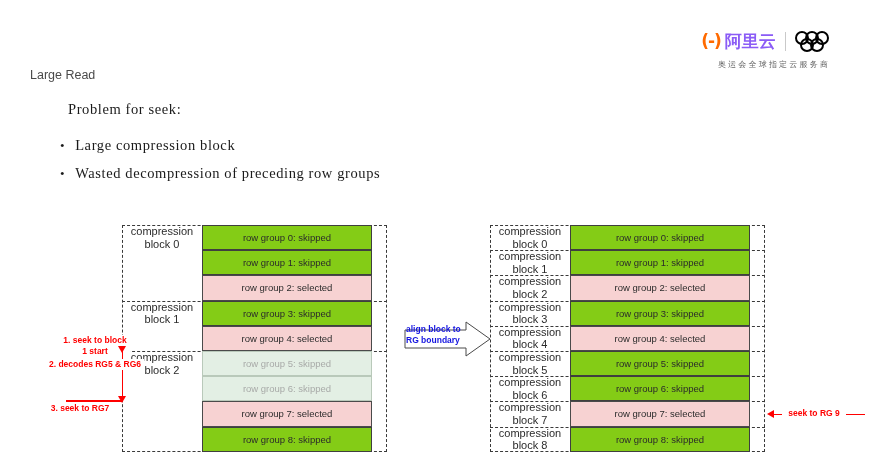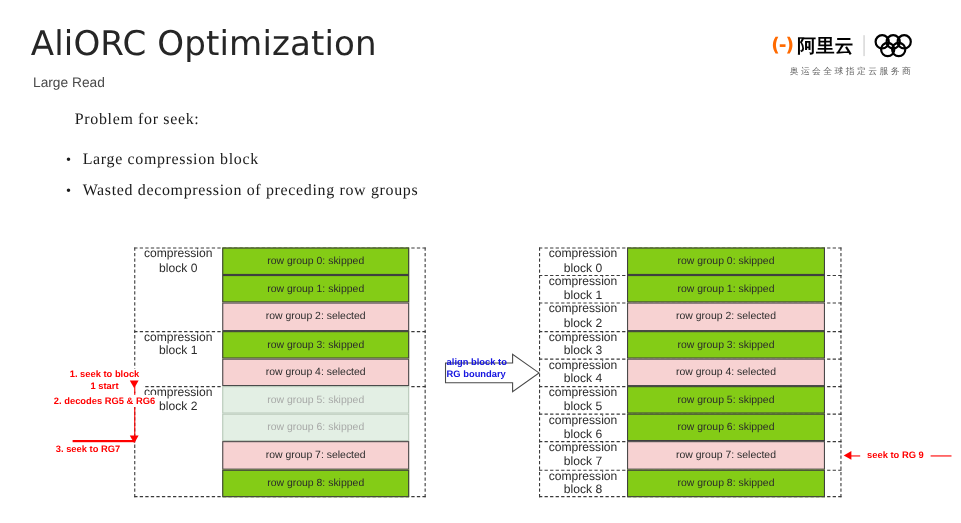--- a/index.html
+++ b/index.html
@@ -23,21 +23,21 @@
     position:absolute;left:30px;top:68px;
     font-size:12.5px;color:#4a4a4a;font-weight:400;
   }
 
   
   .logo{position:absolute;right:10px;top:26px;width:180px;height:48px;}
   .logo-row{display:flex;align-items:center;justify-content:center;gap:9px;height:30px;}
   .logo-ali{display:flex;align-items:center;gap:4px;}
   .ali-mark{font-size:17px;color:#ff6a00;font-weight:700;letter-spacing:-1px;
     font-family:"DejaVu Sans", sans-serif;}
-  .ali-cn{font-size:17px;color:#000000;font-weight:700;letter-spacing:0px;
+  .ali-cn{font-size:17px;color:#8b5cf6;font-weight:700;letter-spacing:0px;
     font-family:"DejaVu Sans", sans-serif;}
   .logo-div{width:1px;height:19px;background:#c9c9c9;}
   .rings{position:relative;width:52px;height:22px;}
   .rings span{position:absolute;width:14px;height:14px;border-radius:50%;border:2px solid;box-sizing:border-box;}
   .r1{left:0px;top:1px;border-color:#0081c8;}
   .r2{left:10px;top:1px;border-color:#222222;}
   .r3{left:20px;top:1px;border-color:#ee334e;}
   .r4{left:5px;top:8px;border-color:#fcb131;}
   .r5{left:15px;top:8px;border-color:#00a651;}
   .logo-cn-sub{
@@ -106,21 +106,20 @@
     position:absolute;left:2px;top:4px;width:62px;
     color:#1414e0;font-size:8.5px;font-weight:700;line-height:1.35;
     text-align:left;z-index:3;
   }
 </style>
 </head>
 <body>
 
 <div class="slide">
 
-  <div class="title">AliORC Optimization</div>
   <div class="subtitle">Large Read</div>
 
   <div class="logo">
     <div class="logo-row">
       <div class="logo-ali">
         <span class="ali-mark">(-)</span>
         <span class="ali-cn">阿里云</span>
       </div>
       <div class="logo-div"></div>
       <div class="rings">

